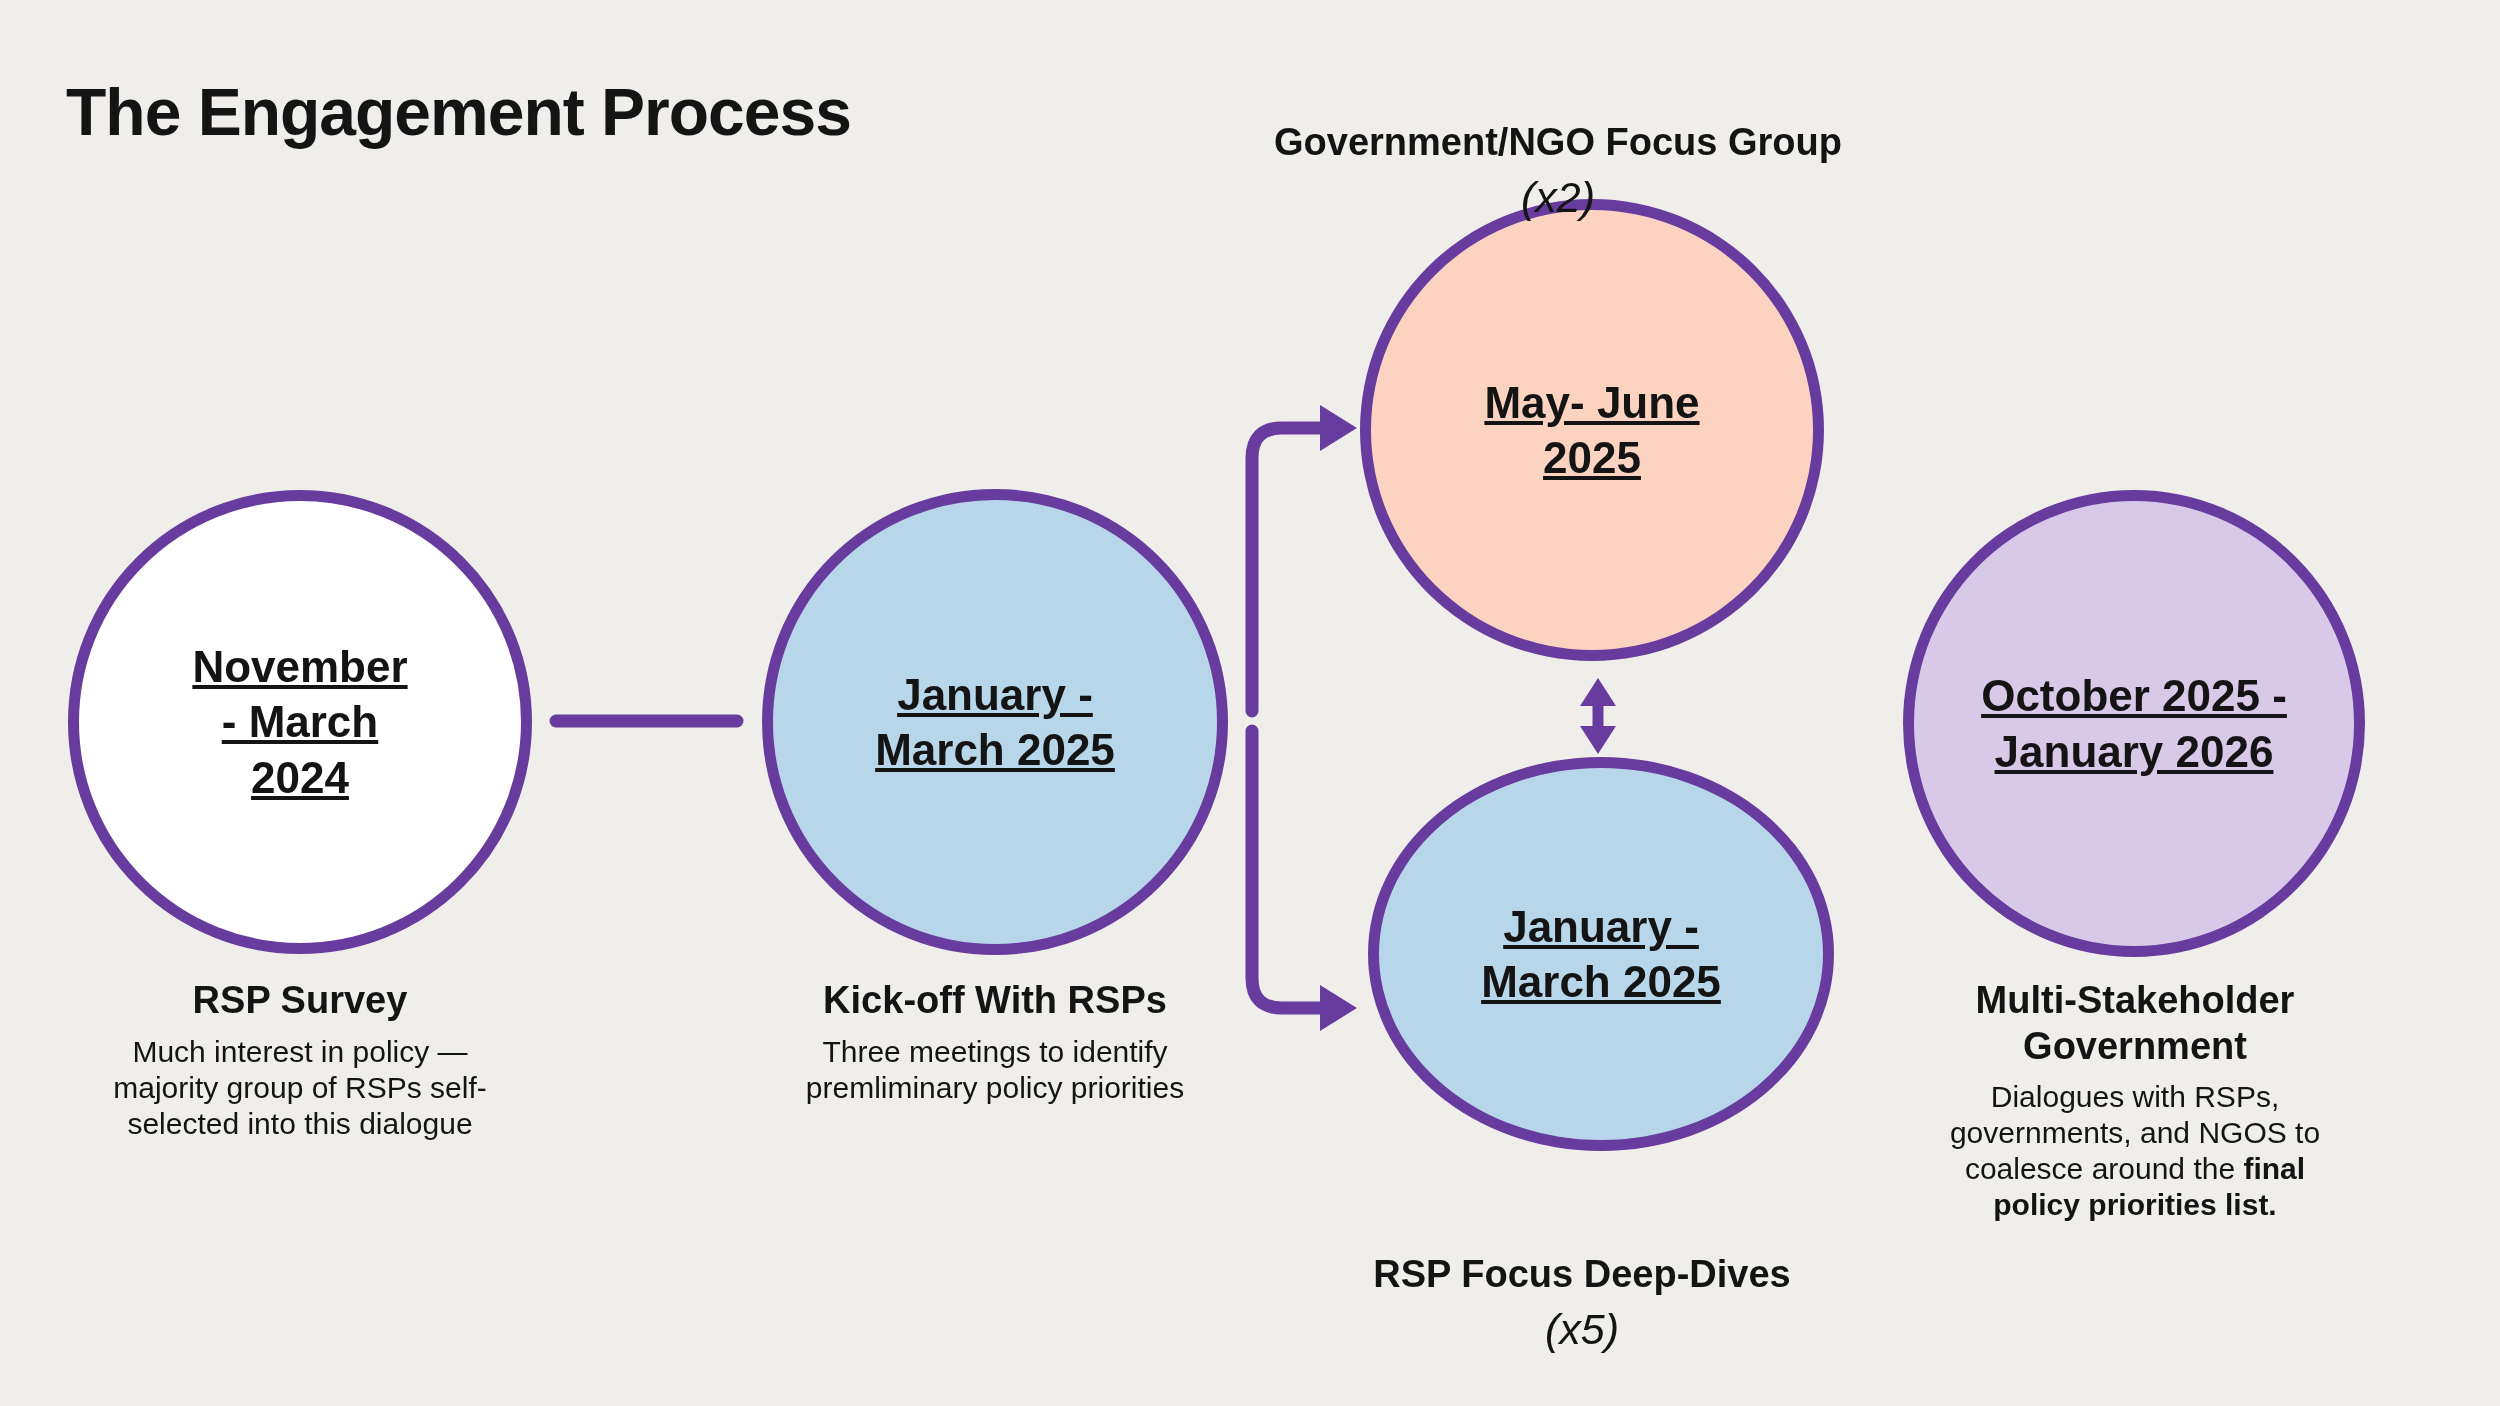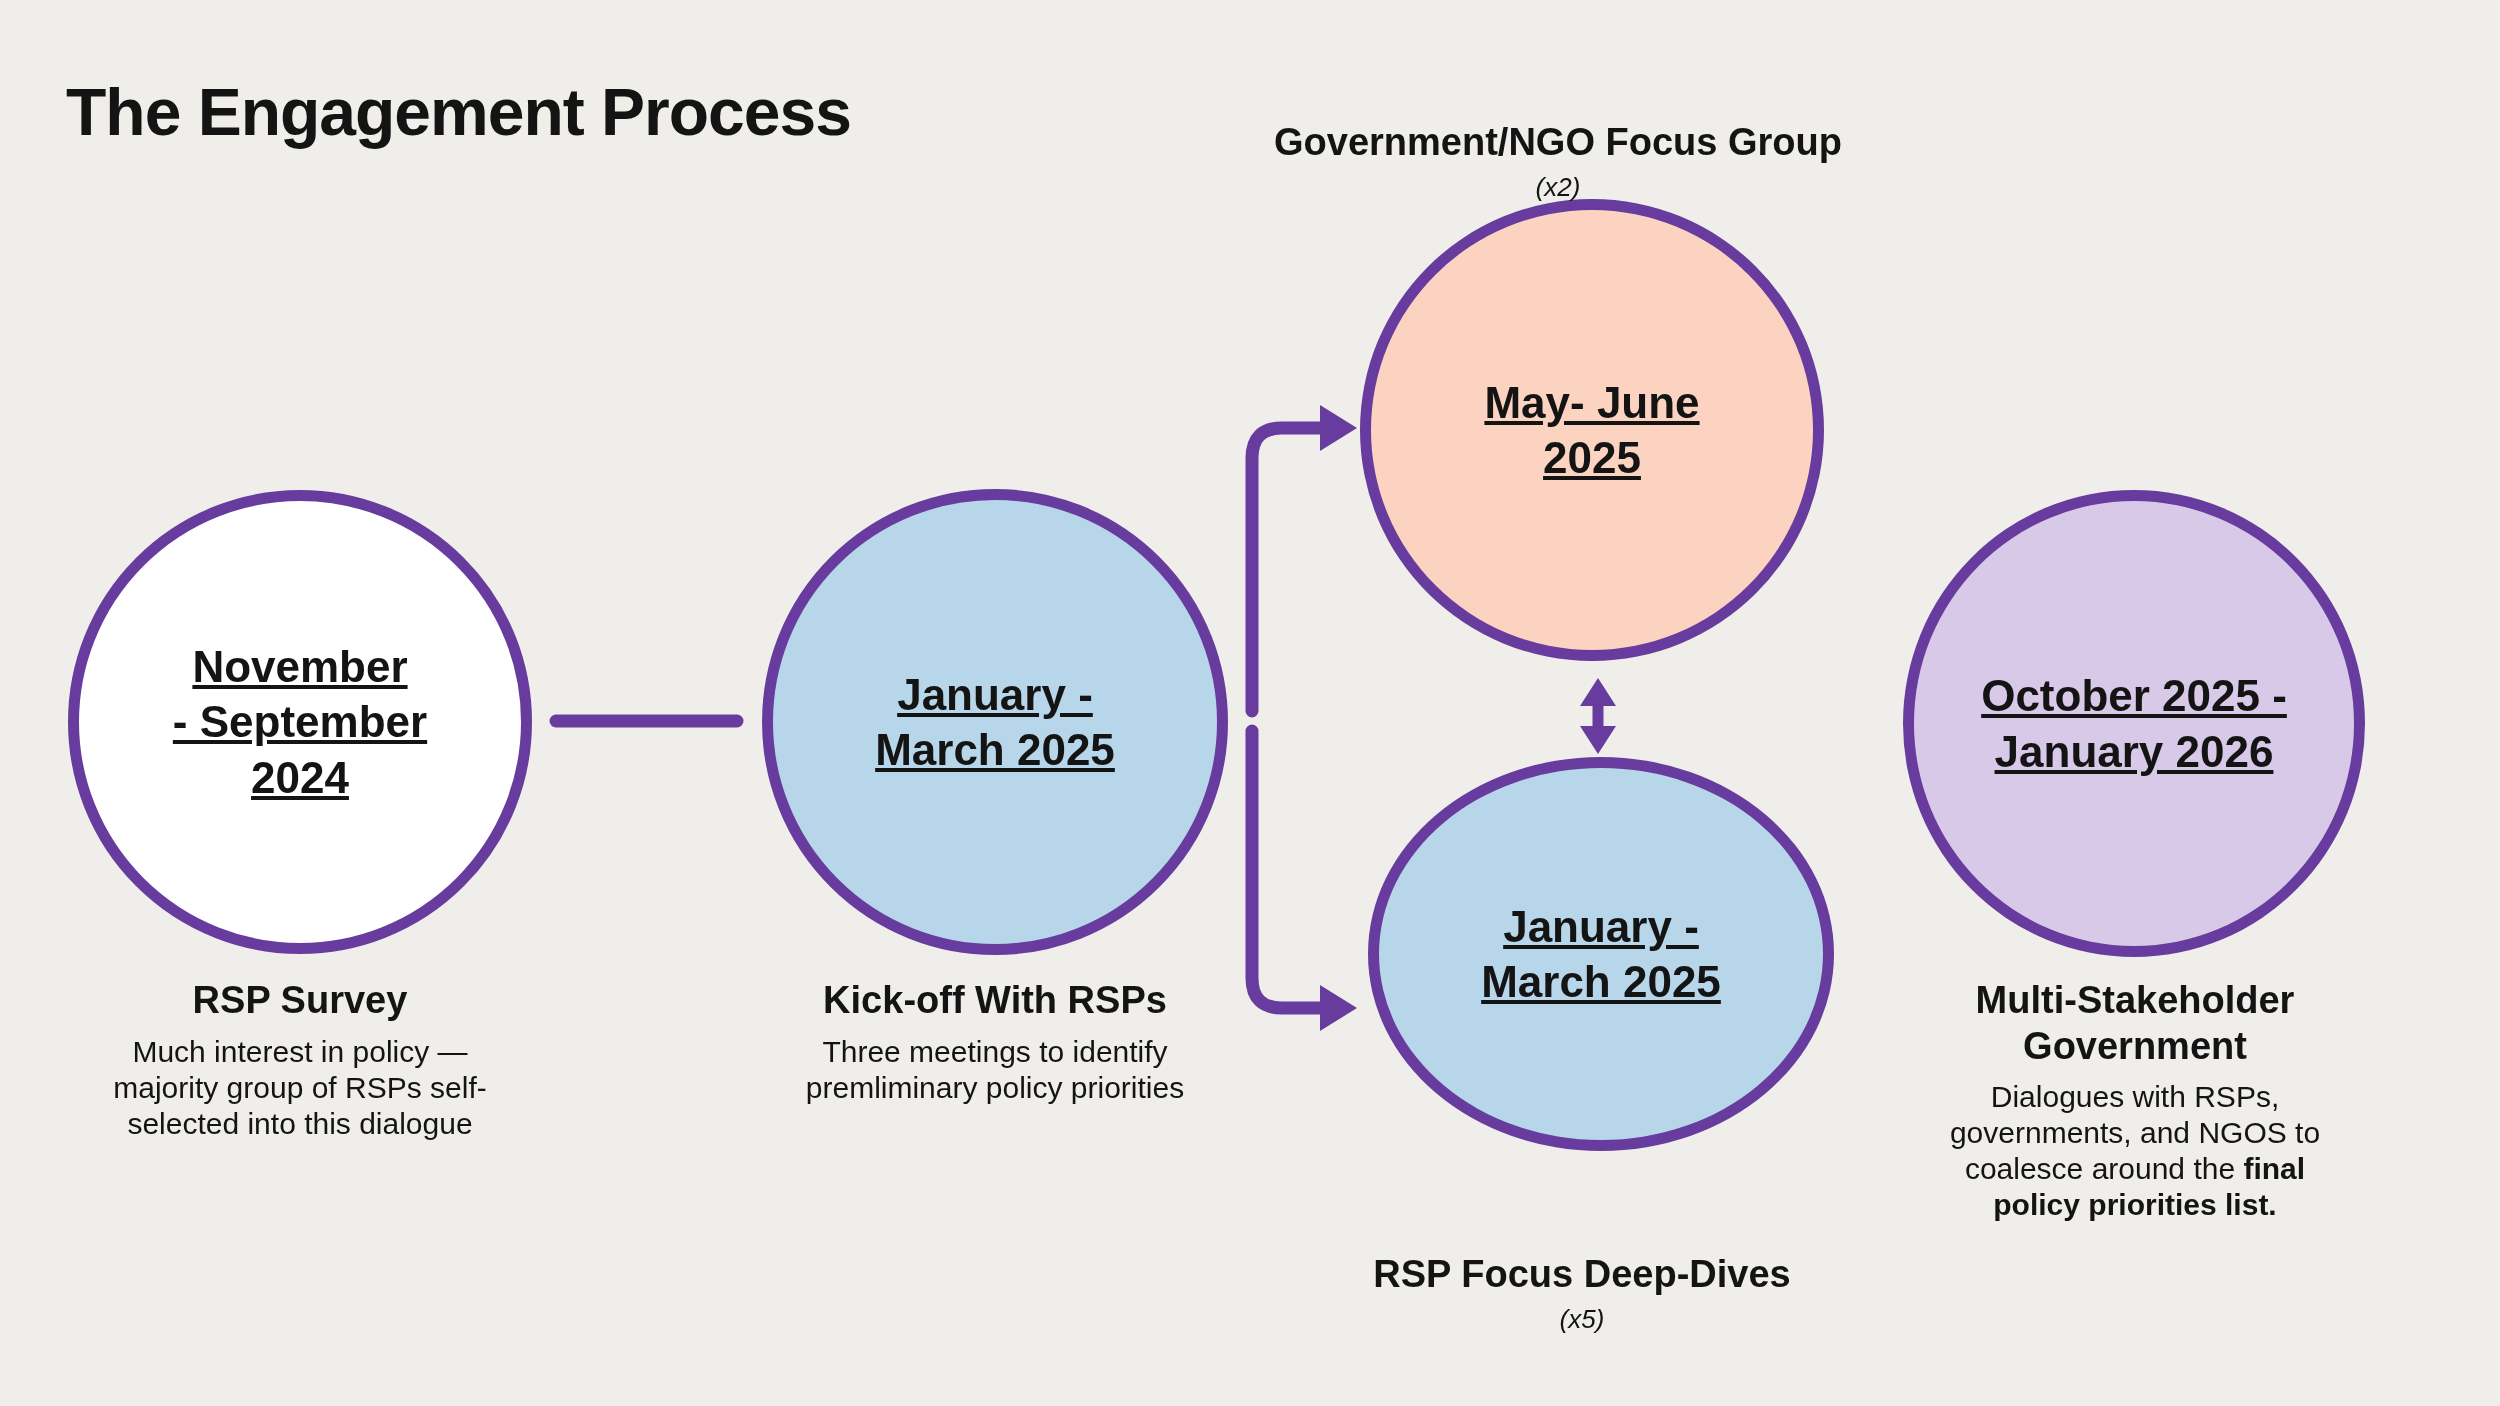--- a/index.html
+++ b/index.html
@@ -50,21 +50,21 @@
     position:absolute;text-align:center;
   }
   .caption .heading{
     font-size:38px;font-weight:bold;line-height:1.2;white-space:pre-line;
   }
   .caption .body{
     margin-top:10px;font-size:30px;line-height:36px;white-space:pre-line;
   }
   .caption .body b{font-weight:bold;}
   .caption .count{
-    margin-top:6px;font-size:26px;font-style:italic;line-height:1.2;
+    margin-top:6px;font-size:43px;font-style:italic;line-height:1.2;
   }
   .cap-survey{left:30px;top:978px;width:540px;}
   .cap-kickoff{left:705px;top:978px;width:580px;}
   .cap-focus{left:1258px;top:84px;width:600px;margin-top:36px;}
   .cap-deepdives{left:1282px;top:1252px;width:600px;}
   .cap-discussions{left:1845px;top:978px;width:580px;}
 
   svg.connectors{position:absolute;left:0;top:0;}
   .stroke-purple{stroke:var(--purple);fill:none;}
   .fill-purple{fill:var(--purple);stroke:none;}
@@ -88,21 +88,21 @@
     </g>
     <g>
       <line class="stroke-purple" x1="1598" y1="702" x2="1598" y2="730" stroke-width="11"></line>
       <polygon class="fill-purple" points="1580,706 1616,706 1598,678"></polygon>
       <polygon class="fill-purple" points="1580,726 1616,726 1598,754"></polygon>
     </g>
   </svg>
 
   <div class="circle c-survey">
     <div class="date">November
-- September
+- March
 2024</div>
   </div>
 
   <div class="circle c-kickoff">
     <div class="date">January -
 March 2025</div>
   </div>
 
   <div class="circle c-focus">
     <div class="date">May- June

